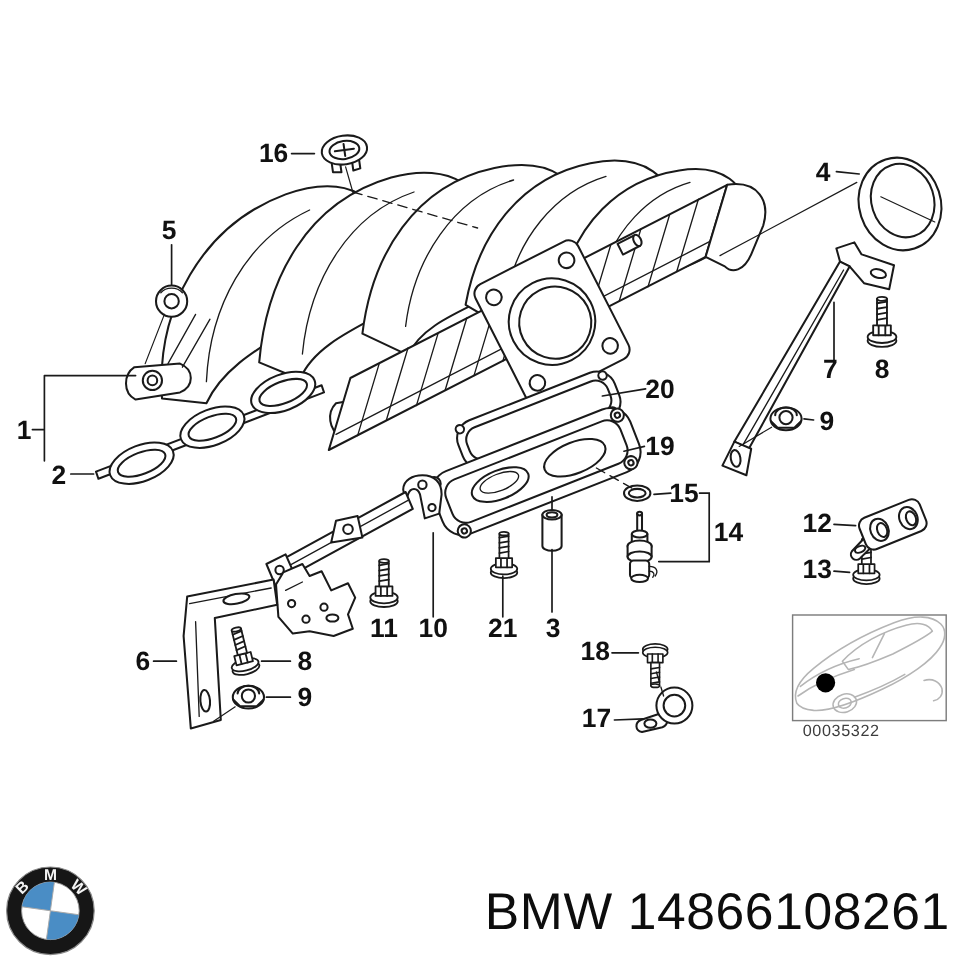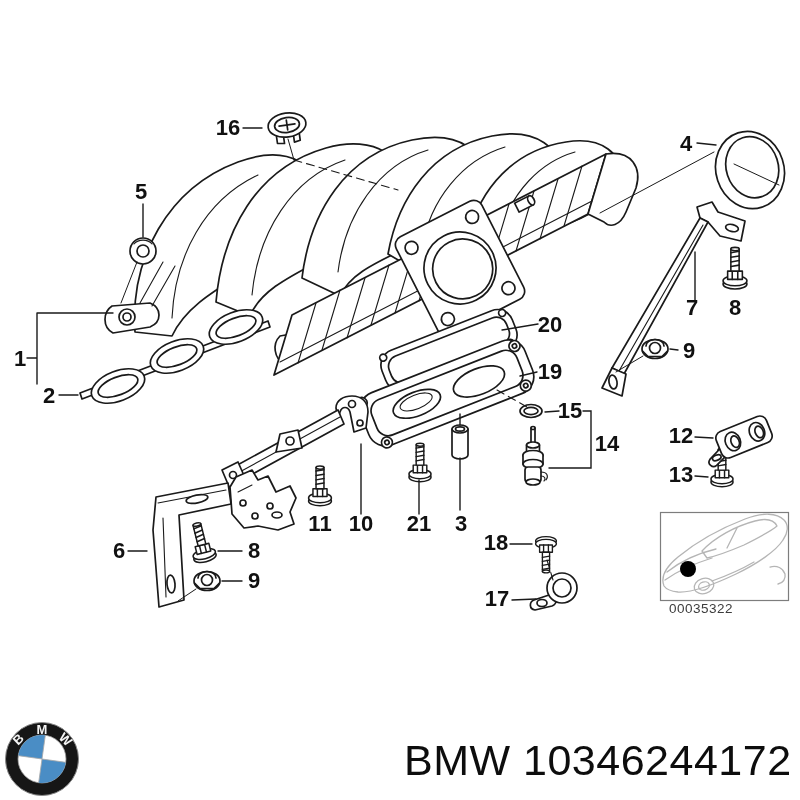--- a/index.html
+++ b/index.html
@@ -351,15 +351,15 @@
   <g transform="rotate(8 38 38)">
     <path d="M 38,38 L 14,38 A 24,24 0 0 1 38,14 Z" fill="#4a8dc5"></path>
     <path d="M 38,38 L 62,38 A 24,24 0 0 1 38,62 Z" fill="#4a8dc5"></path>
     <path d="M 14,38 L 62,38 M 38,14 L 38,62" stroke="#aaaaaa" stroke-width="0.8" fill="none"></path>
   </g>
   <text class="logo-letter" x="17.5" y="21.5" text-anchor="middle" transform="rotate(-44 17.5 21.5)">B</text>
   <text class="logo-letter" x="38" y="12.5" text-anchor="middle">M</text>
   <text class="logo-letter" x="58.5" y="21.5" text-anchor="middle" transform="rotate(44 58.5 21.5)">W</text>
 </svg>
 
-<div class="title">BMW 10346244172</div>
+<div class="title">BMW 14866108261</div>
 
 </div>
 
 </body></html>

